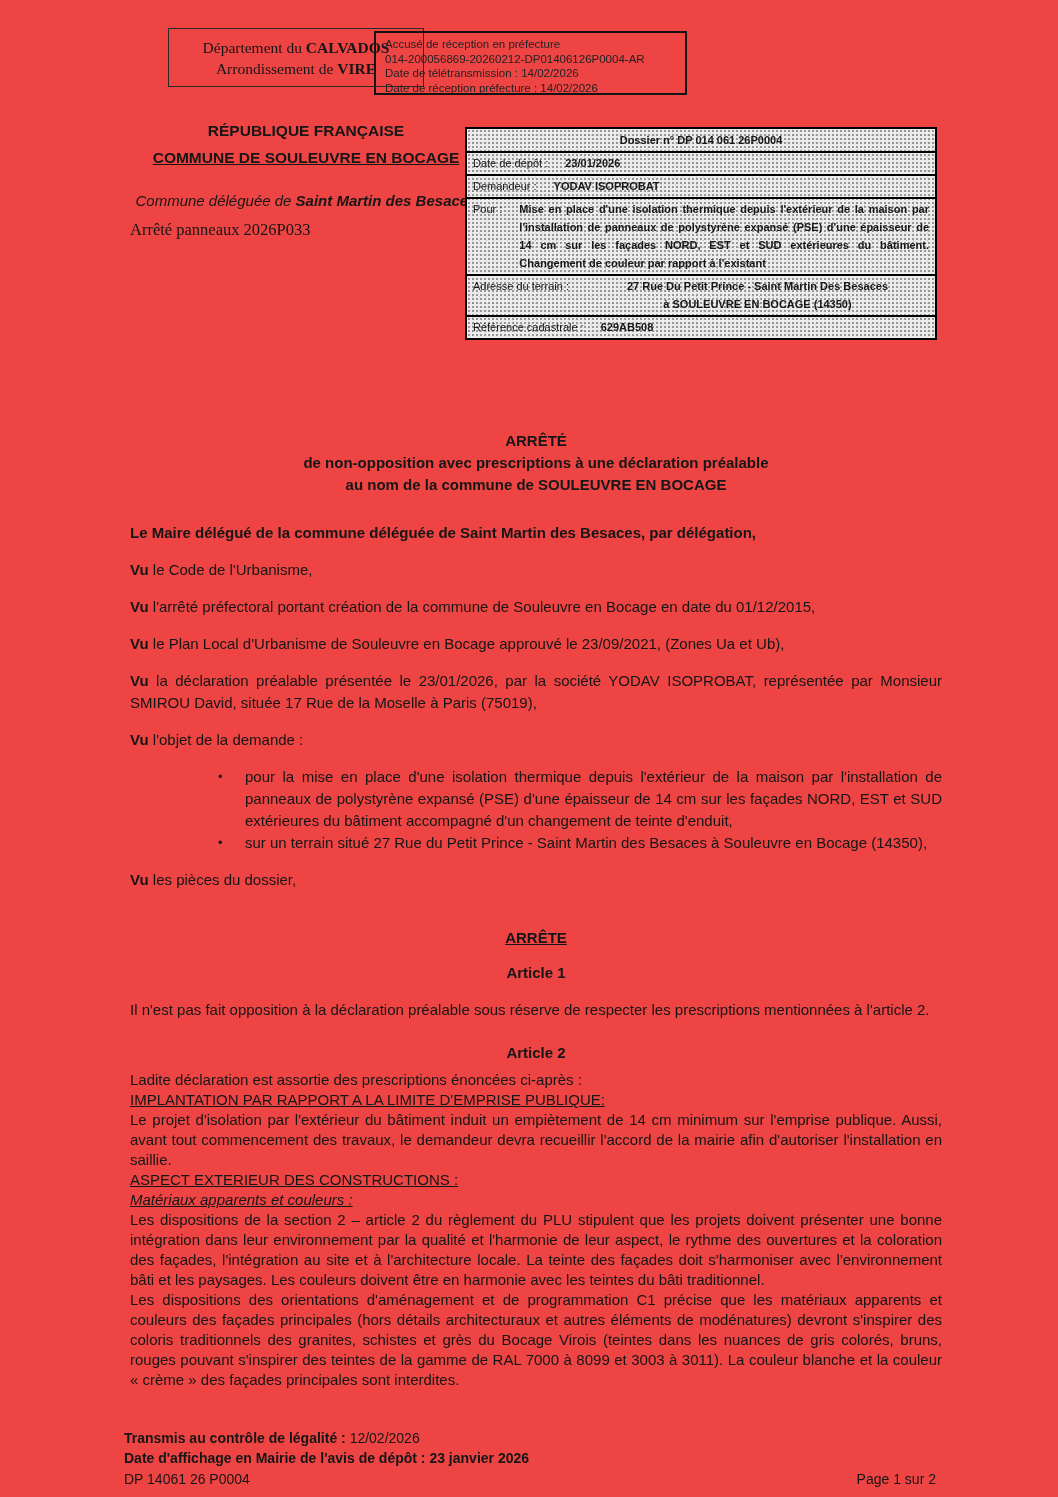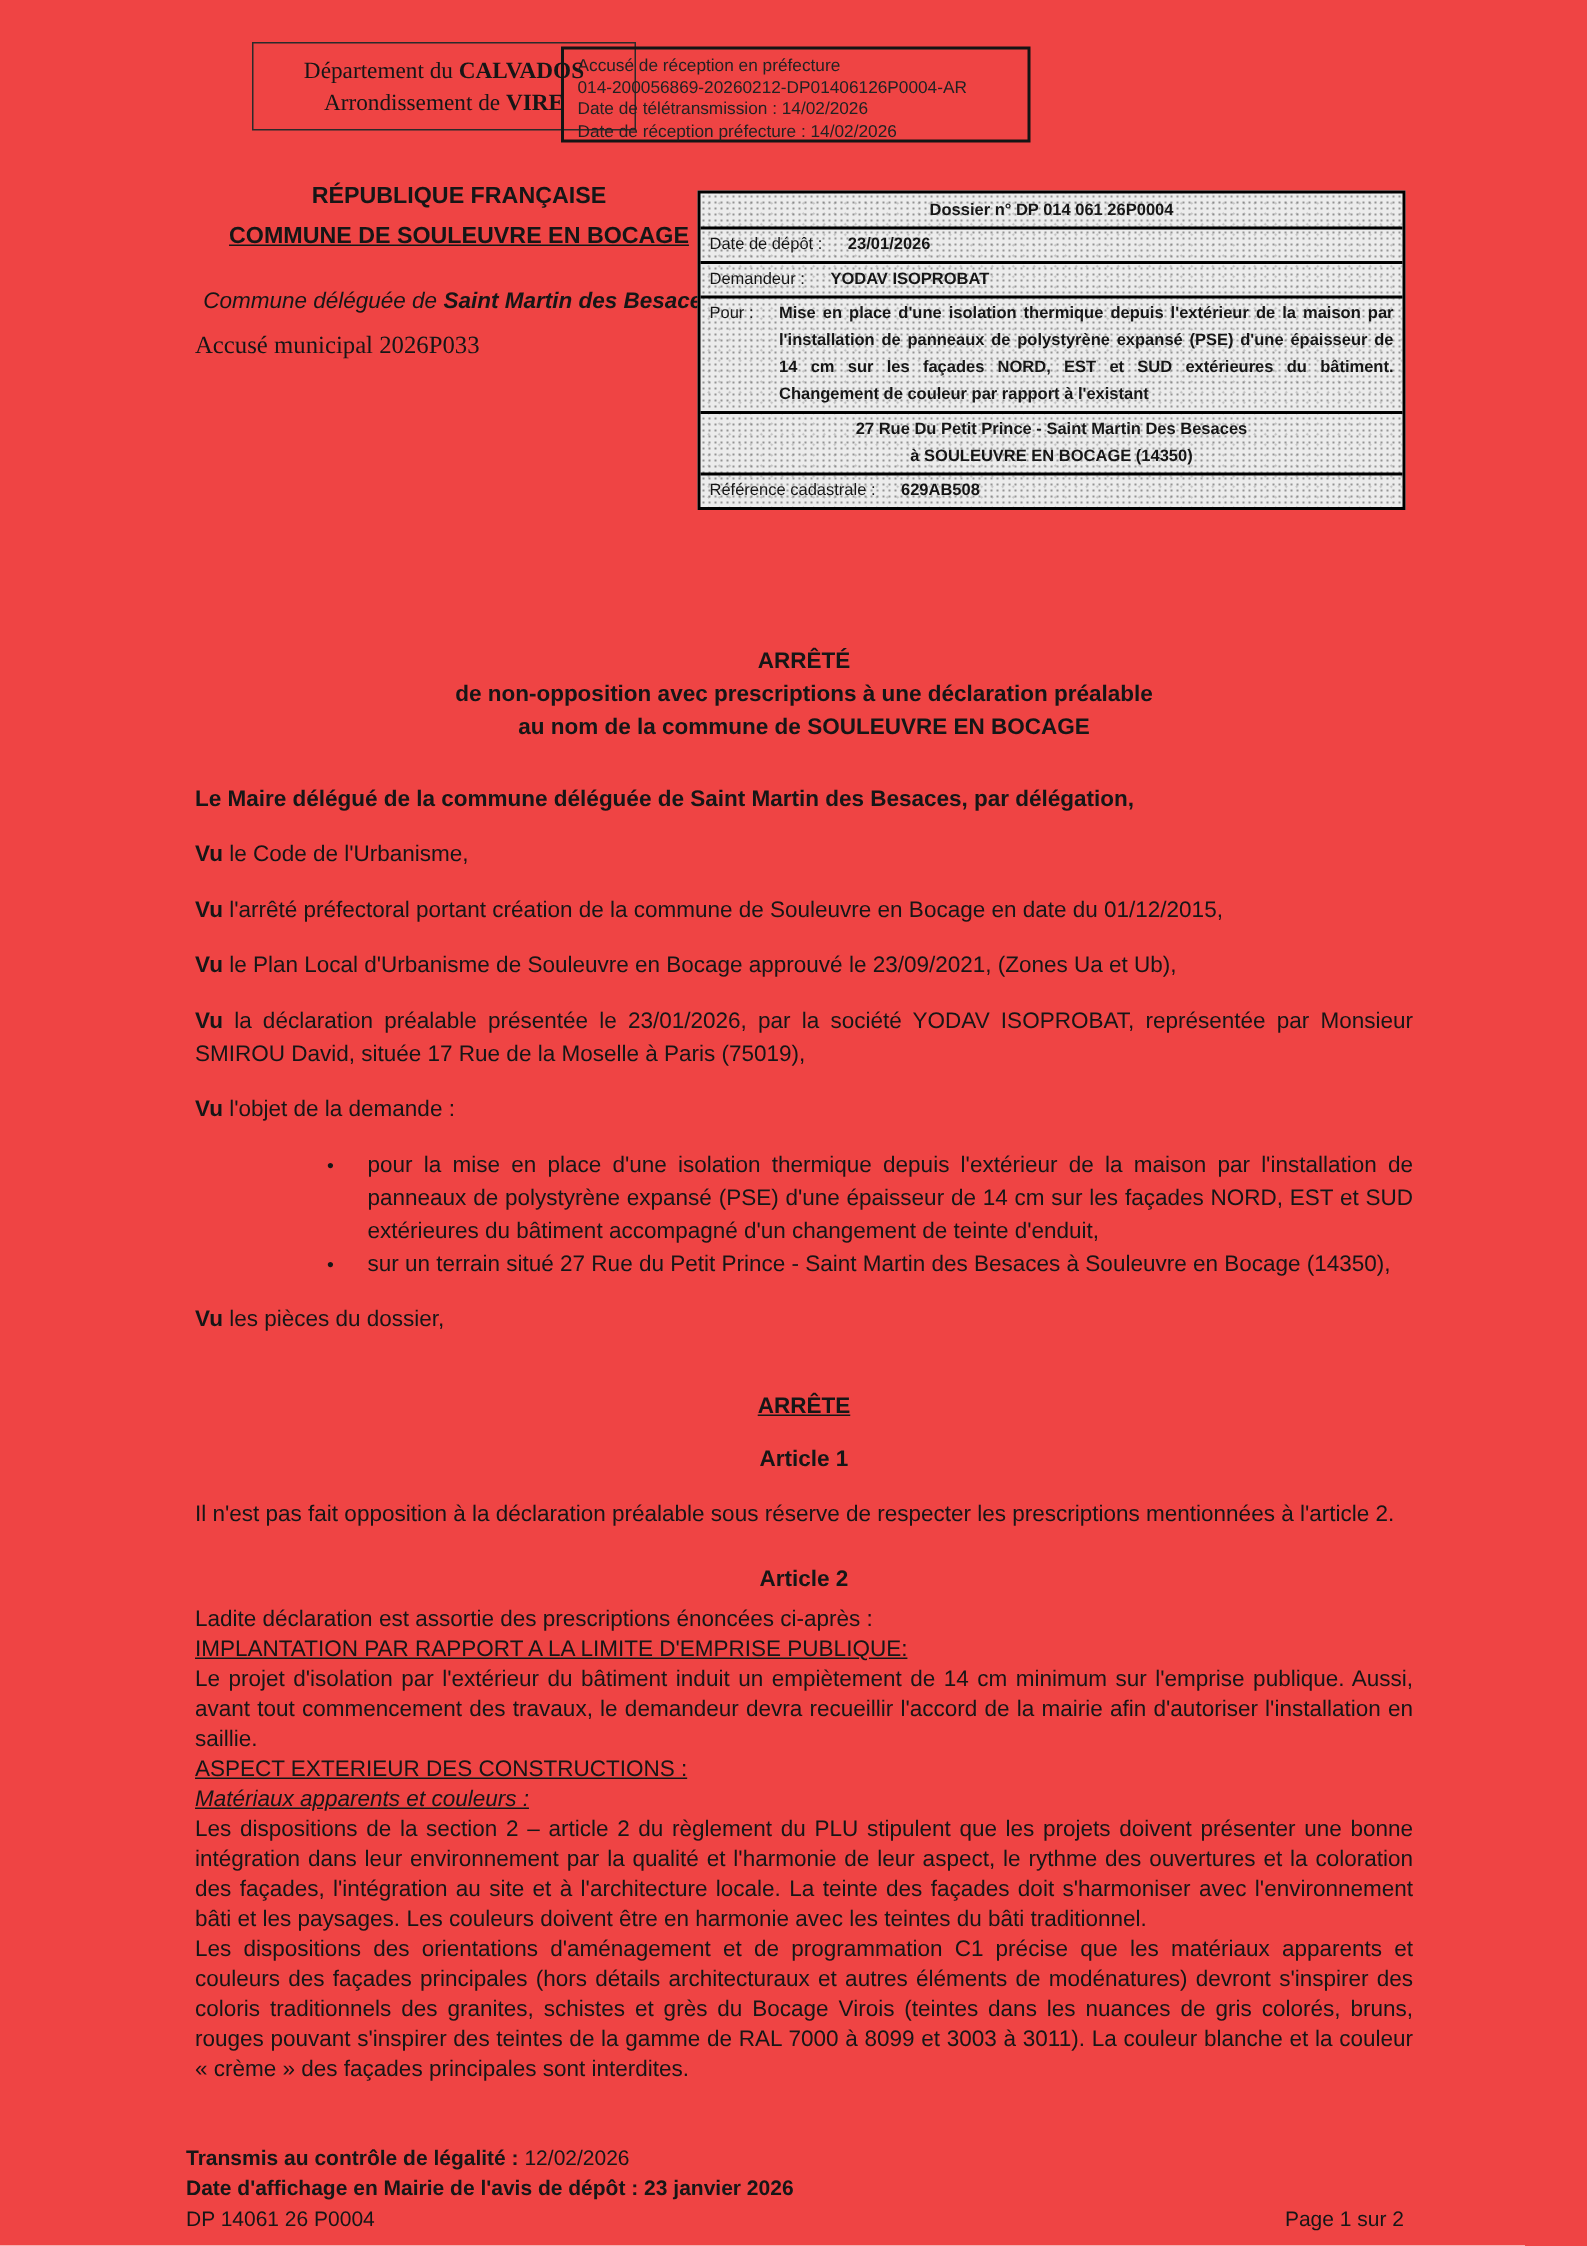--- a/index.html
+++ b/index.html
@@ -85,38 +85,39 @@
     <div>Accusé de réception en préfecture</div>
     <div>014-200056869-20260212-DP01406126P0004-AR</div>
     <div>Date de télétransmission : 14/02/2026</div>
     <div>Date de réception préfecture : 14/02/2026</div>
   </div>
 
   <div class="masthead-left">
     <div class="republique">RÉPUBLIQUE FRANÇAISE</div>
     <div class="commune">COMMUNE DE SOULEUVRE EN BOCAGE</div>
     <div class="delegated"><span>Commune déléguée de </span><span class="b">Saint Martin des Besaces</span></div>
-    <div class="arrete-ref">Accusé municipal 2026P033</div>
+    <div class="arrete-ref">Arrêté panneaux 2026P033</div>
   </div>
 
   <div class="dossier-table">
     <div class="dt-title">Dossier n° DP 014 061 26P0004</div>
     <div class="dt-row">
       <span class="dt-label">Date de dépôt :</span>
       <div class="dt-value">23/01/2026</div>
     </div>
     <div class="dt-row">
       <span class="dt-label">Demandeur :</span>
       <div class="dt-value">YODAV ISOPROBAT</div>
     </div>
     <div class="dt-row">
       <span class="dt-label">Pour :</span>
       <div class="dt-value">Mise en place d'une isolation thermique depuis l'extérieur de la maison par l'installation de panneaux de polystyrène expansé (PSE) d'une épaisseur de 14 cm sur les façades NORD, EST et SUD extérieures du bâtiment. Changement de couleur par rapport à l'existant</div>
     </div>
     <div class="dt-row">
+      <span class="dt-label">Adresse du terrain :</span>
       <div class="dt-value center-val">
         <div>27 Rue Du Petit Prince - Saint Martin Des Besaces</div>
         <div>à SOULEUVRE EN BOCAGE (14350)</div>
       </div>
     </div>
     <div class="dt-row">
       <span class="dt-label">Référence cadastrale :</span>
       <div class="dt-value">629AB508</div>
     </div>
   </div>

